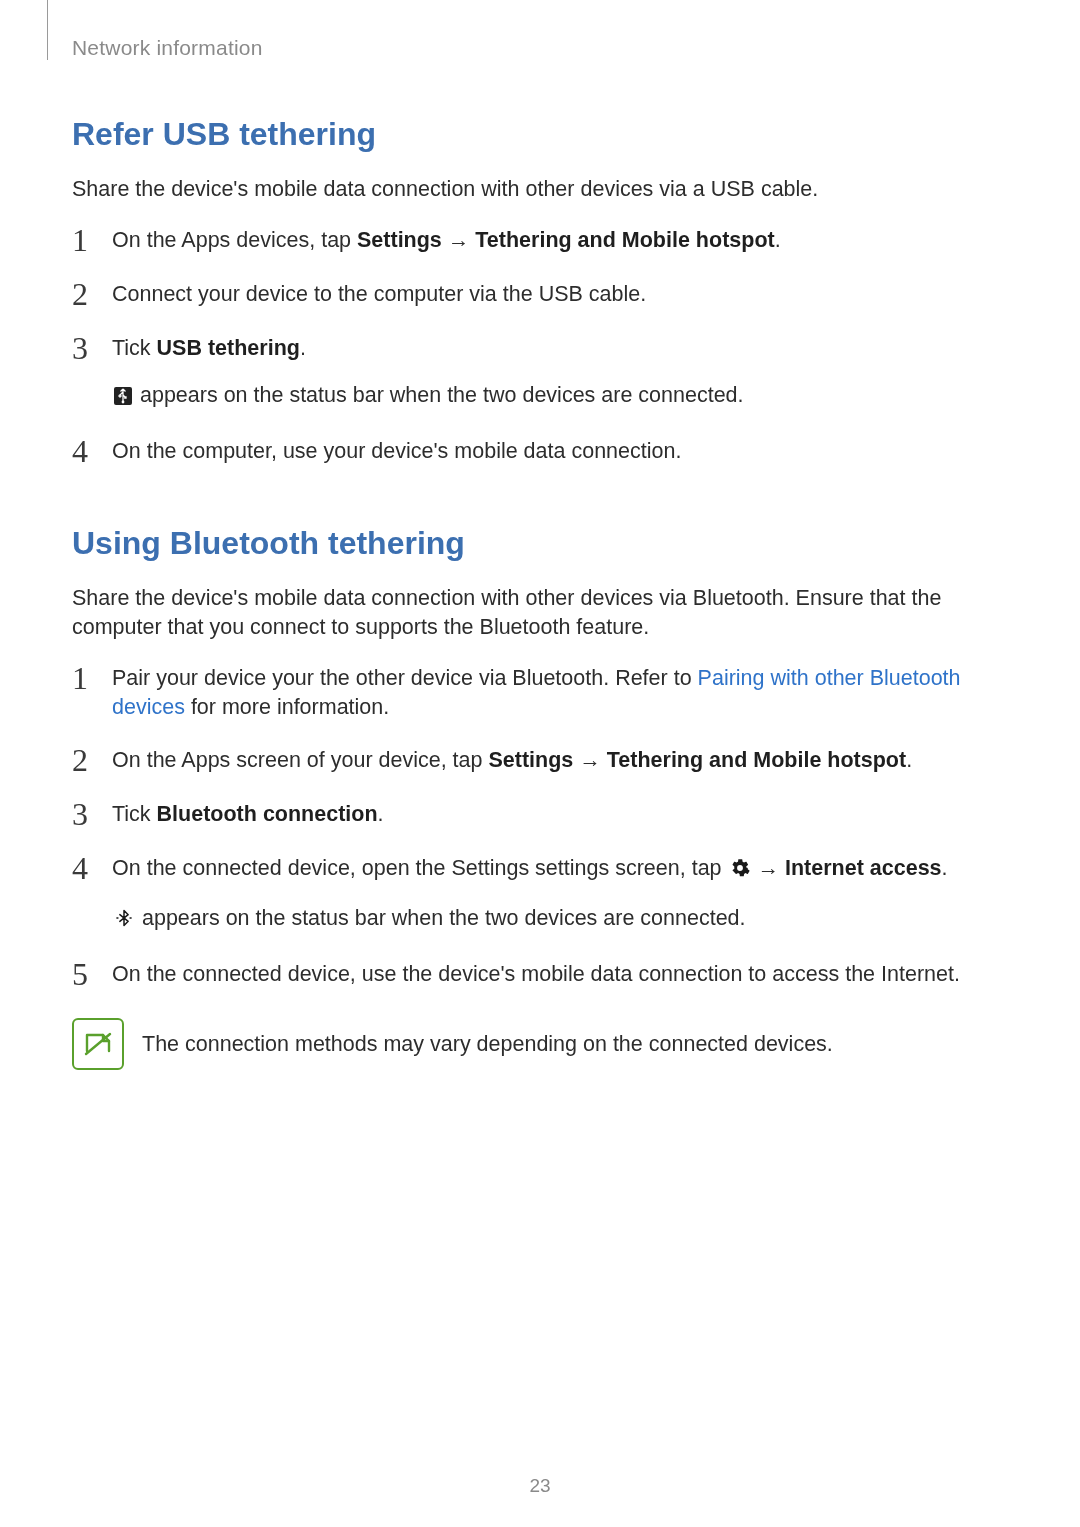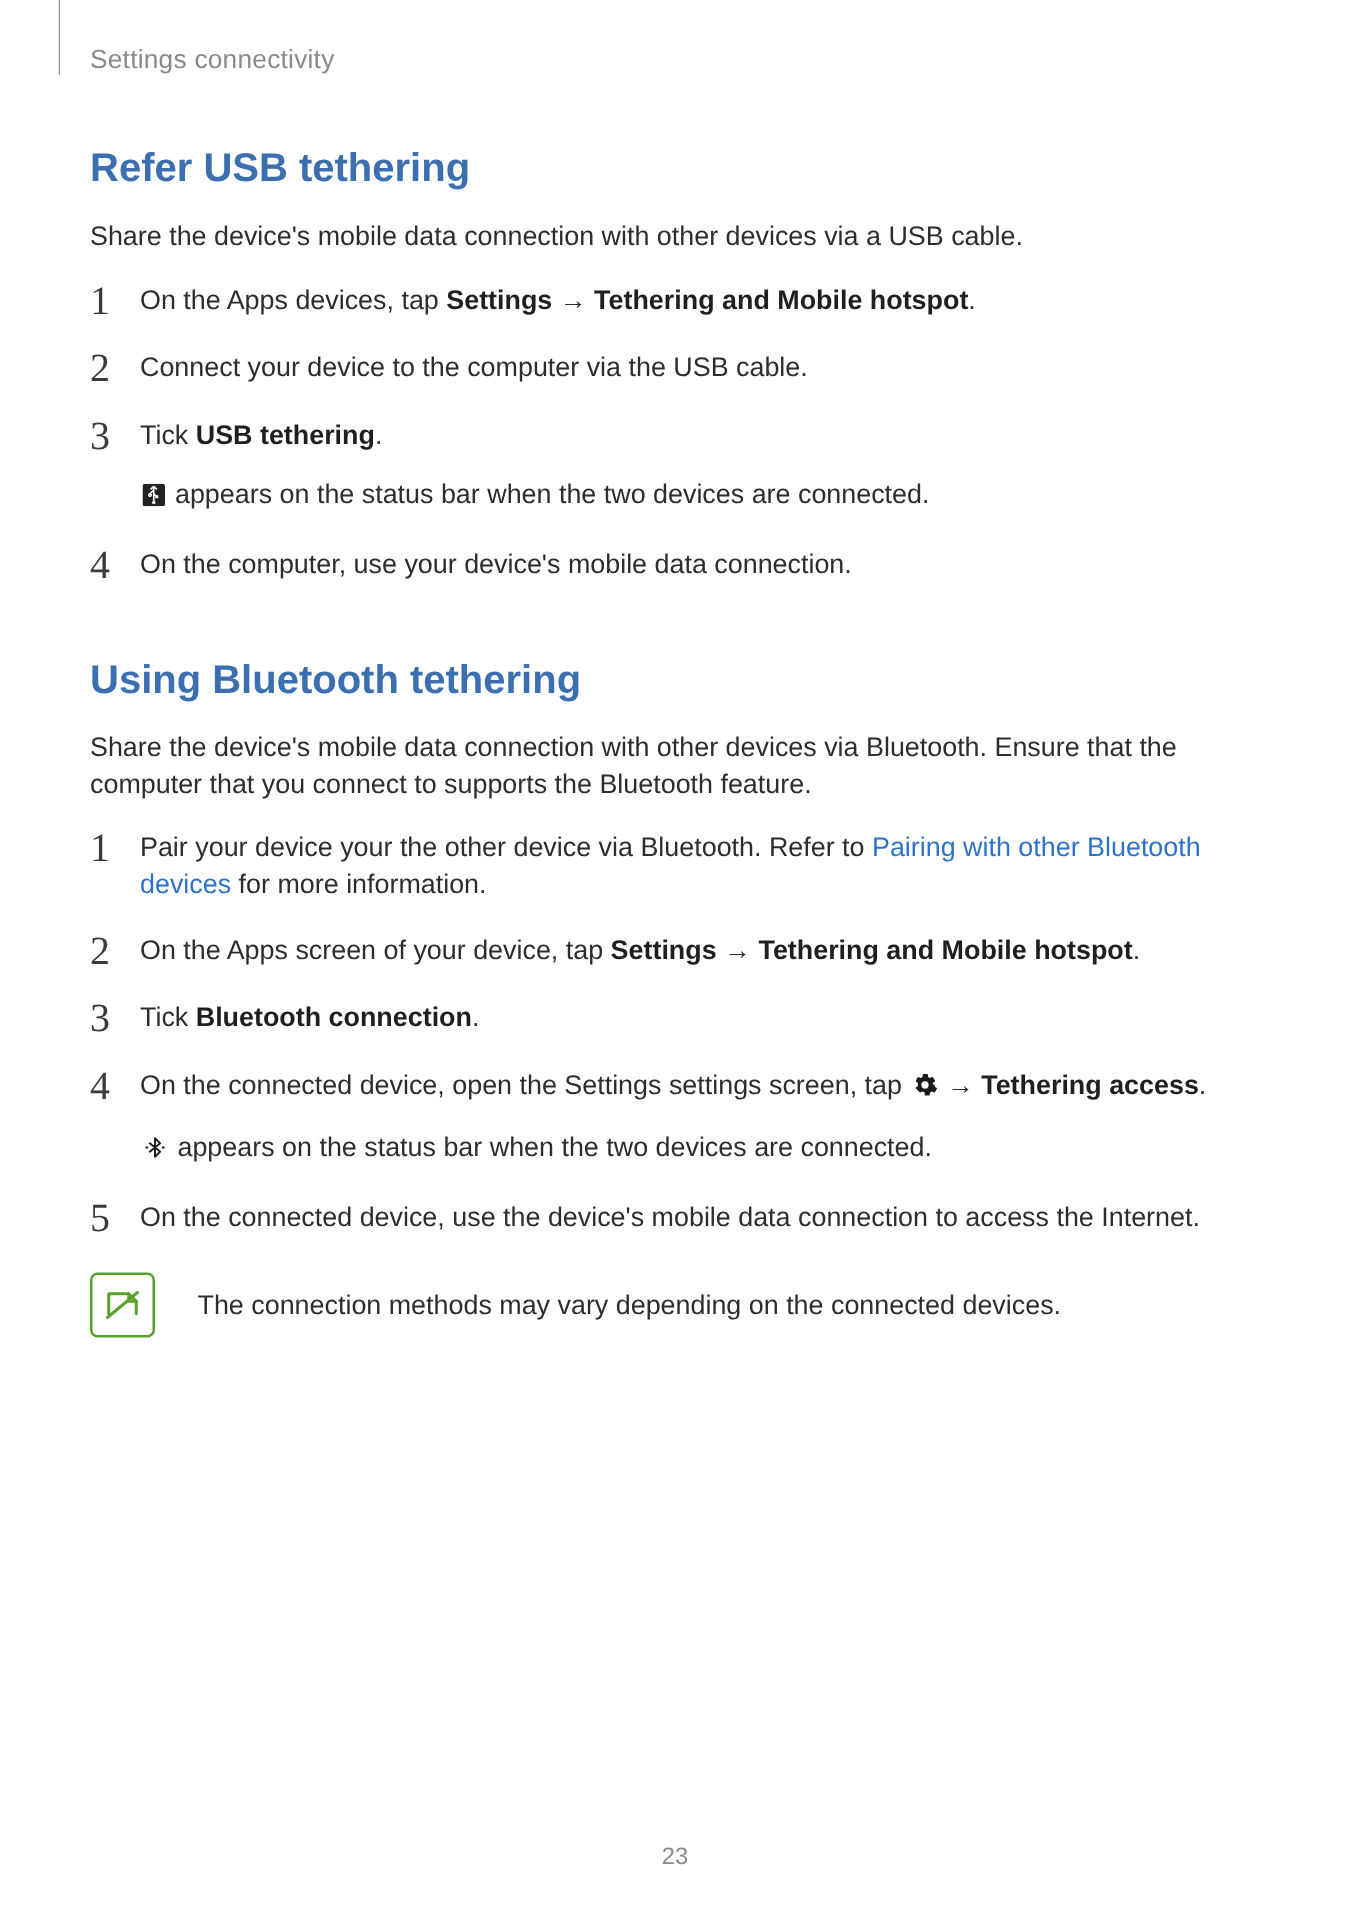--- a/index.html
+++ b/index.html
@@ -81,21 +81,21 @@
     text-decoration: none;
   }
   .icon-inline {
     display: inline-block;
     vertical-align: -3px;
     margin: 0 2px;
   }
   .note-row {
     display: flex;
     align-items: center;
-    gap: 34px;
+    gap: 18px;
     margin-top: 20px;
   }
   .note-icon-box {
     width: 48px;
     height: 48px;
     border: 2px solid #5aa02c;
     border-radius: 6px;
     display: flex;
     align-items: center;
     justify-content: center;
@@ -117,21 +117,21 @@
     color: #8a8a8a;
   }
   .section2-spacer { height: 30px; }
 </style>
 </head>
 <body>
 
 <div class="page">
   <div class="left-rule"></div>
 
-  <div class="breadcrumb">Settings connectivity</div>
+  <div class="breadcrumb">Network information</div>
 
   <h2 class="section">Refer USB tethering</h2>
   <p class="lead">Share the device's mobile data connection with other devices via a USB cable.</p>
 
   <ol class="steps">
     <li>
       <span class="stepnum">1</span>
       <span class="stepbody">
         <span>On the Apps devices, tap </span><b>Settings</b><span> → </span><b>Tethering and Mobile hotspot</b><span>.</span>
       </span>
@@ -185,21 +185,21 @@
         <span>Tick </span><b>Bluetooth connection</b><span>.</span>
       </span>
     </li>
     <li>
       <span class="stepnum">4</span>
       <span class="stepbody">
         <span>On the connected device, open the Settings settings screen, tap </span><span class="icon-inline">
           <svg width="20" height="20" viewBox="0 0 24 24">
               <path fill="#1a1a1a" d="M12 8.5A3.5 3.5 0 1 0 12 15.5 3.5 3.5 0 1 0 12 8.5Zm9.4 3.5c0 .47-.4.93-.11 1.38l2.02 1.58c.18.14.23.4.11.61l-1.92 3.32c-.12.2-.36.28-.58.2l-2.38-.96c-.5.38-1.03.7-1.62.94l-.36 2.53c-.03.23-.23.4-.46.4h-3.84c-.23 0-.43-.17-.46-.4l-.36-2.53c-.59-.24-1.12-.56-1.62-.94l-2.38.96c-.22.08-.46 0-.58-.2L3.1 15.07c-.12-.21-.07-.47.11-.61l2.02-1.58c-.07-.45-.11-.91-.11-1.38s.04-.93.11-1.38L3.21 8.54c-.18-.14-.23-.4-.11-.61l1.92-3.32c.12-.2.36-.28.58-.2l2.38.96c.5-.38 1.03-.7 1.62-.94l.36-2.53c.03-.23.23-.4.46-.4h3.84c.23 0 .43.17.46.4l.36 2.53c.59.24 1.12.56 1.62.94l2.38-.96c.22-.08.46 0 .58.2l1.92 3.32c.12.21.07.47-.11.61l-2.02 1.58c.07.45.11.91.11 1.38Z"></path>
             </svg>
-        </span><span> → </span><b>Tethering access</b><span>.</span>
+        </span><span> → </span><b>Internet access</b><span>.</span>
         <span class="subline">
           <span class="icon-inline">
             <svg width="20" height="20" viewBox="0 0 24 24">
                 <g fill="none" stroke="#1a1a1a" stroke-width="1.8" stroke-linejoin="round" stroke-linecap="round">
                   <path d="M12 3 L12 21 L17 16 L7 8 M12 3 L17 8 L7 16"></path>
                   <path d="M3.5 12 h1.2 M19.3 12 h1.2"></path>
                 </g>
               </svg>
           </span><span> appears on the status bar when the two devices are connected.</span>
         </span>

